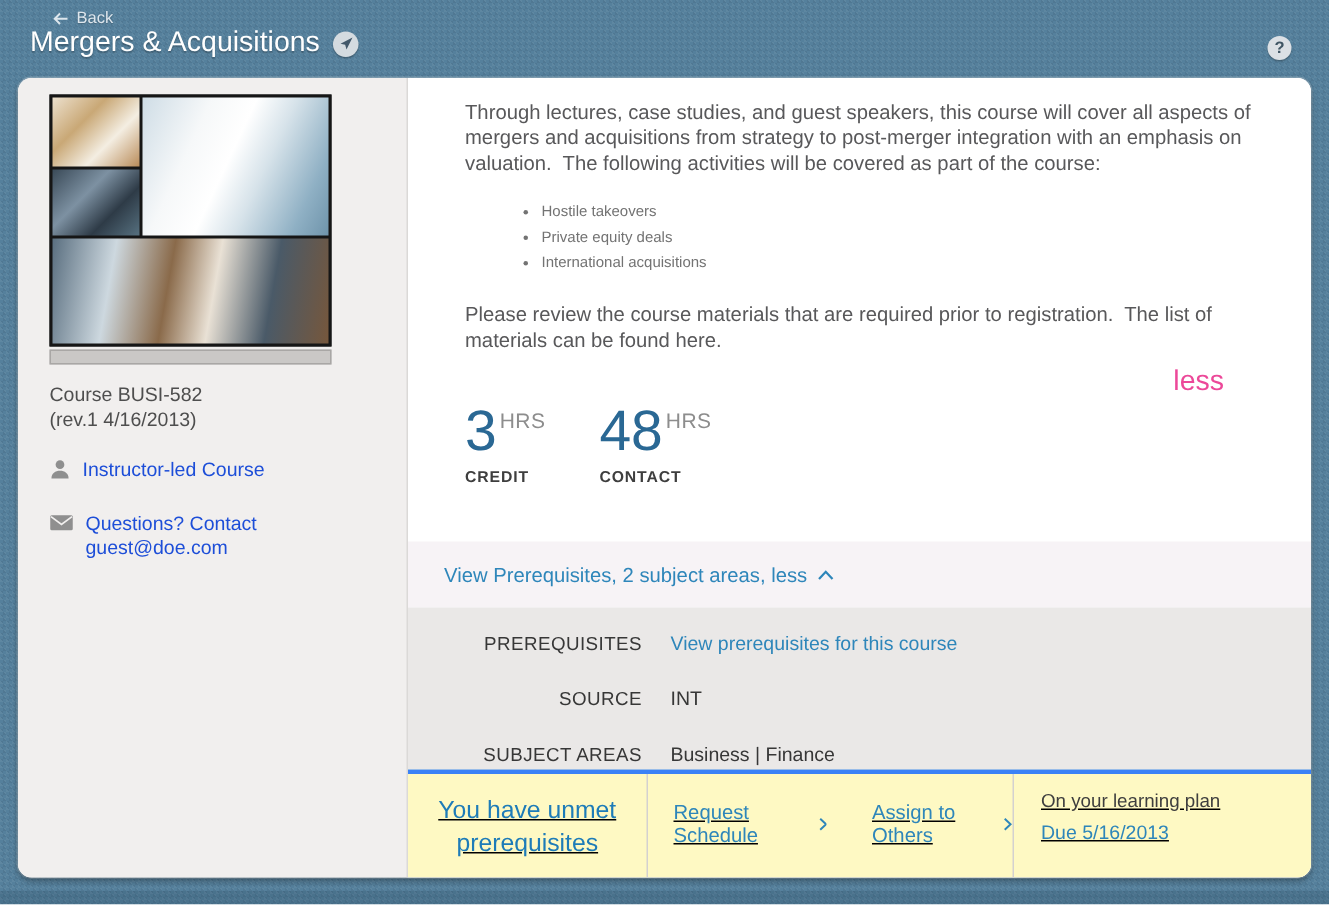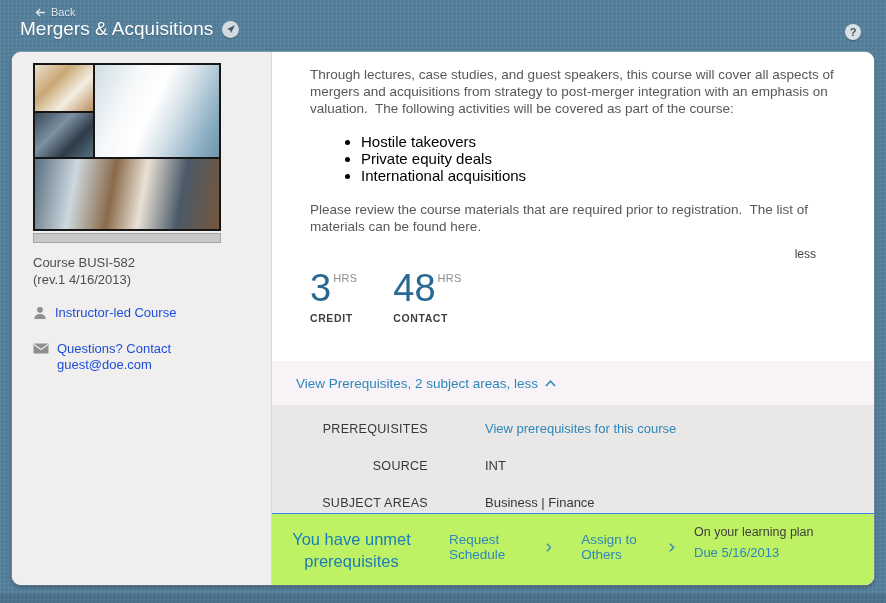--- a/index.html
+++ b/index.html
@@ -83,49 +83,49 @@
   .course-code-block { margin-top:11px; font-size:13px; line-height:17px; color:#4e4e4e; }
   .meta-row {
     margin-top:17px; display:flex; align-items:flex-start; gap:8px;
     font-size:13px; line-height:16px; color:#1d4ed8;
   }
   .meta-row .icon { flex:0 0 auto; margin-top:1px; }
   
   .main { flex:1; display:flex; flex-direction:column; background:#ffffff; min-width:0; }
   .content-top { height:309px; position:relative; padding:14px 40px 0 38px; }
   .desc-par { font-size:13.5px; line-height:17px; color:#58585a; white-space:pre-wrap; }
-  .desc-list { margin:16px 0 0 36px; padding-left:15px; font-size:15px; line-height:17px; color:#000000; }
+  .desc-list { margin:16px 0 0 36px; padding-left:15px; font-size:10px; line-height:17px; color:#737373; }
   .desc-list li { list-style:disc; }
   .par2 { margin-top:17px; }
   .less-row { text-align:right; margin-top:9px; padding-right:18px; }
-  .less-row span { font-size:12px; color:#404040; cursor:pointer; }
+  .less-row span { font-size:19px; color:#ec4899; cursor:pointer; }
   .hours-row { position:absolute; left:38px; top:218px; display:flex; gap:36px; }
   .hour-block { display:flex; flex-direction:column; }
   .hour-top { display:flex; align-items:flex-start; }
   .hour-num { font-size:38px; line-height:36px; color:#2a6894; }
-  .hour-unit { font-size:11px; color:#8d8d8d; margin-left:2px; margin-top:2px; letter-spacing:0.3px; }
+  .hour-unit { font-size:14px; color:#8d8d8d; margin-left:2px; margin-top:2px; letter-spacing:0.3px; }
   .hour-label { font-size:10.5px; font-weight:bold; letter-spacing:0.6px; color:#3e3e3e; margin-top:6px; }
   
   .toggle-row {
     height:44px; background:#f7f3f6; display:flex; align-items:center;
     padding-left:24px; cursor:pointer;
   }
   .toggle-row .label { font-size:13.5px; color:#2e86ba; }
   .toggle-row svg { margin-left:7px; }
   
   .details { height:108px; background:#eae8e7; padding-top:16px; }
-  .detail-row { display:flex; align-items:baseline; margin-bottom:22px;gap:38px; }
+  .detail-row { display:flex; align-items:baseline; margin-bottom:22px; }
   .detail-label {
     width:156px; text-align:right; font-size:12.5px; color:#373737; letter-spacing:0.3px;
     flex:0 0 156px;
   }
   .detail-value { margin-left:19px; font-size:13px; color:#373737; }
   .detail-value.link { color:#2e86ba; cursor:pointer; }
   
-  .bottom-bar { height:72px; background:#bef264; display:flex; border-top:1px solid #3b82f6; }
+  .bottom-bar { height:72px; background:#fef9c3; display:flex; border-top:3px solid #3b82f6;text-decoration:underline; }
   .status-cell {
     flex:0 0 160px; display:flex; align-items:center; justify-content:center;
     text-align:center; padding:0 10px;
     font-size:16.5px; line-height:22px; color:#1e7cb8;
     border-right:1px solid #d3d1d0;
   }
   .also-cell { flex:1; padding:11px 0 0 17px; border-right:1px solid #d3d1d0; }
   .also-label { font-size:13px; color:#3e3e3e; }
   .also-links { display:flex; gap:30px; margin-top:7px; }
   .action-link { display:flex; align-items:center; gap:7px; font-size:13.5px; color:#2e86ba; cursor:pointer; }

